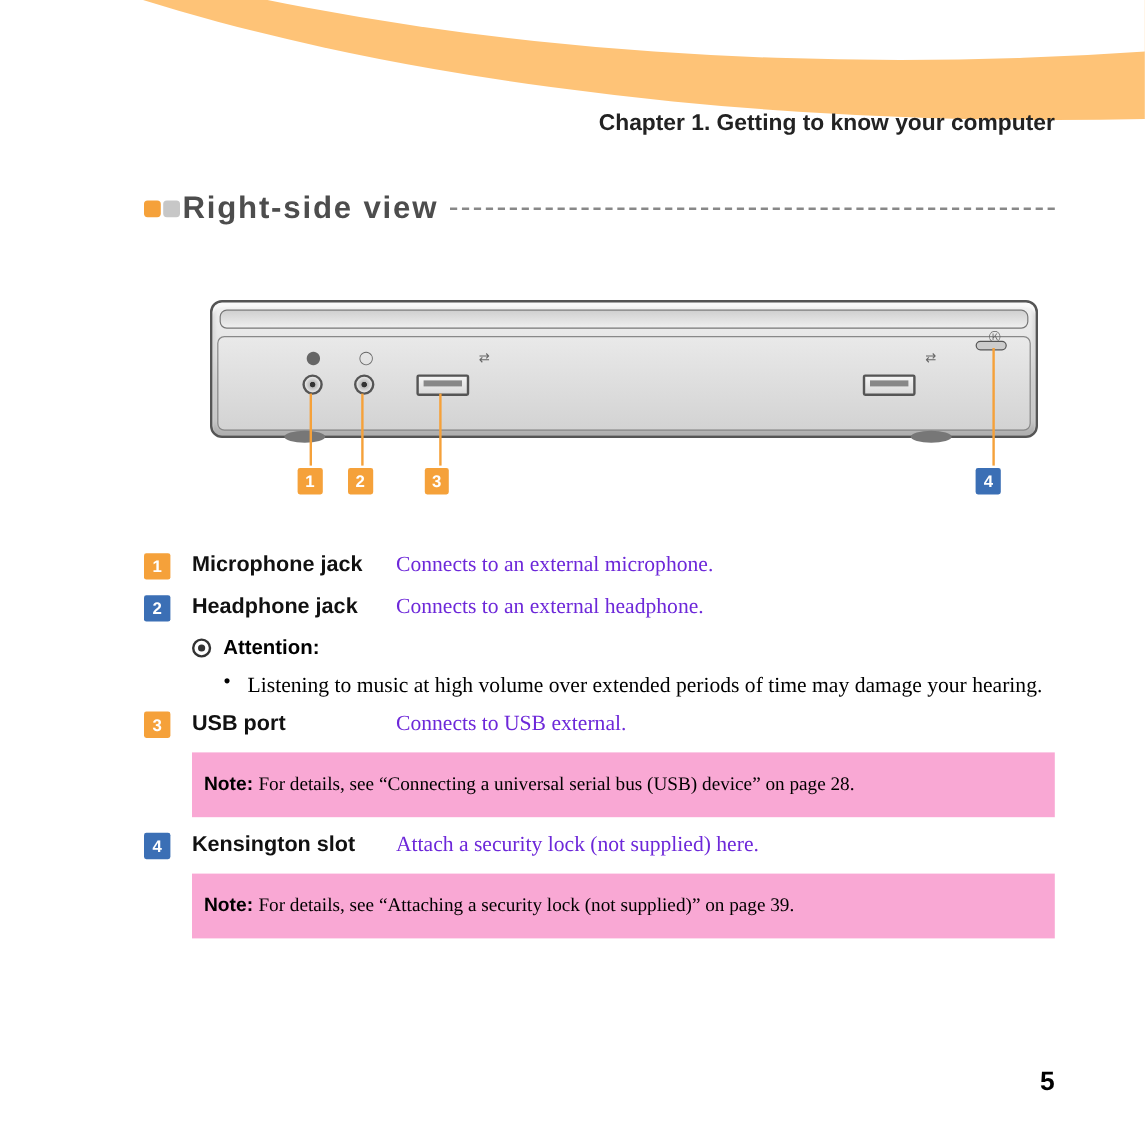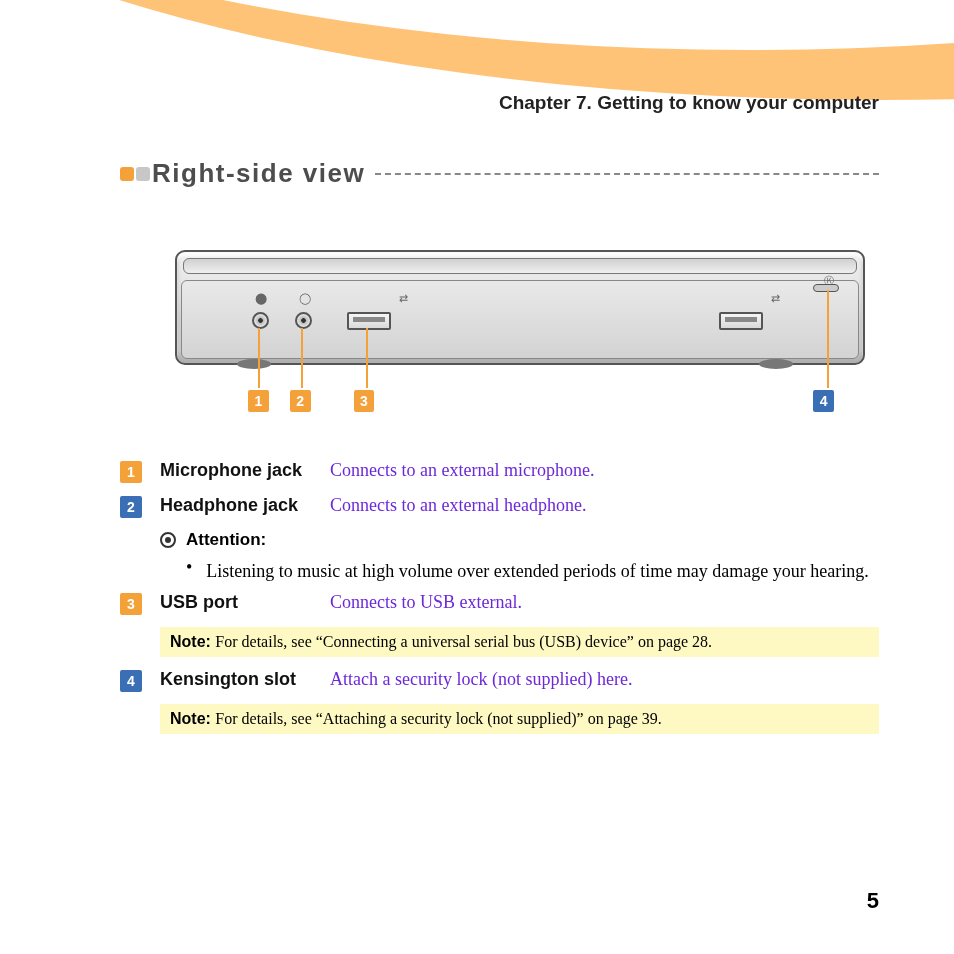--- a/index.html
+++ b/index.html
@@ -49,30 +49,30 @@
   .term{font-family:Arial,Helvetica,sans-serif;font-weight:bold;font-size:18px;flex:0 0 170px;color:#111}
   .desc{font-size:18px;color:#6d28d9;flex:1}
   .attn{margin:8px 0 8px 40px}
   .attn-h{display:flex;align-items:center;gap:10px;font-family:Arial,sans-serif;font-weight:bold;
     font-size:17px;margin-bottom:8px}
   .ring{width:16px;height:16px;border:2px solid #333;border-radius:50%;display:flex;
     align-items:center;justify-content:center}
   .ring::after{content:"";width:6px;height:6px;background:#333;border-radius:50%}
   .bullet{margin-left:26px;display:flex;gap:14px;font-size:18px;line-height:1.45}
   .bullet .dot{font-size:18px;line-height:1}
-  .note{background:#fef9c3;padding:6px 10px;font-size:16px;margin:2px 0 12px 40px}
+  .note{background:#f9a8d4;padding:18px 10px;font-size:16px;margin:2px 0 12px 40px}
   .note b{font-family:Arial,sans-serif}
   .pagenum{position:absolute;bottom:40px;right:75px;font-family:Arial,sans-serif;font-weight:bold;
     font-size:22px}
 </style>
 </head>
 <body>
 
 <div class="swoosh"></div>
-<div class="chapter">Chapter 7. Getting to know your computer</div>
+<div class="chapter">Chapter 1. Getting to know your computer</div>
 
 <div class="sec-head">
   <div class="sq o"></div>
   <div class="sq g"></div>
   <div class="sec-title">Right-side view</div>
   <div class="dashline"></div>
 </div>
 
 <div class="figure">
   <div class="edge">

